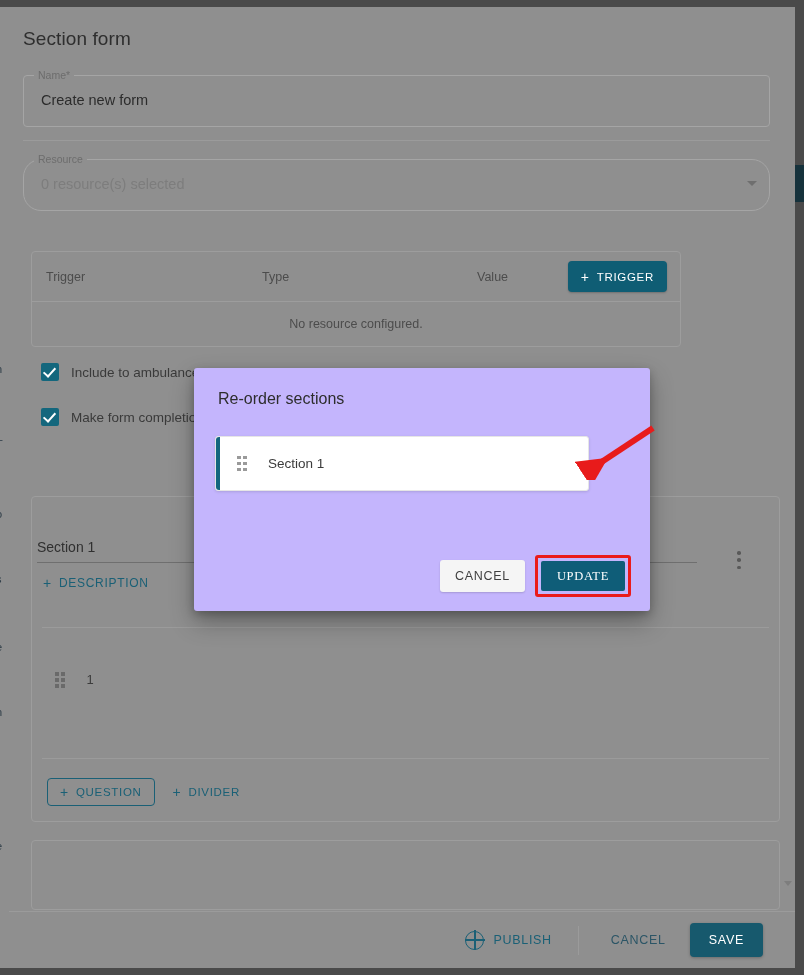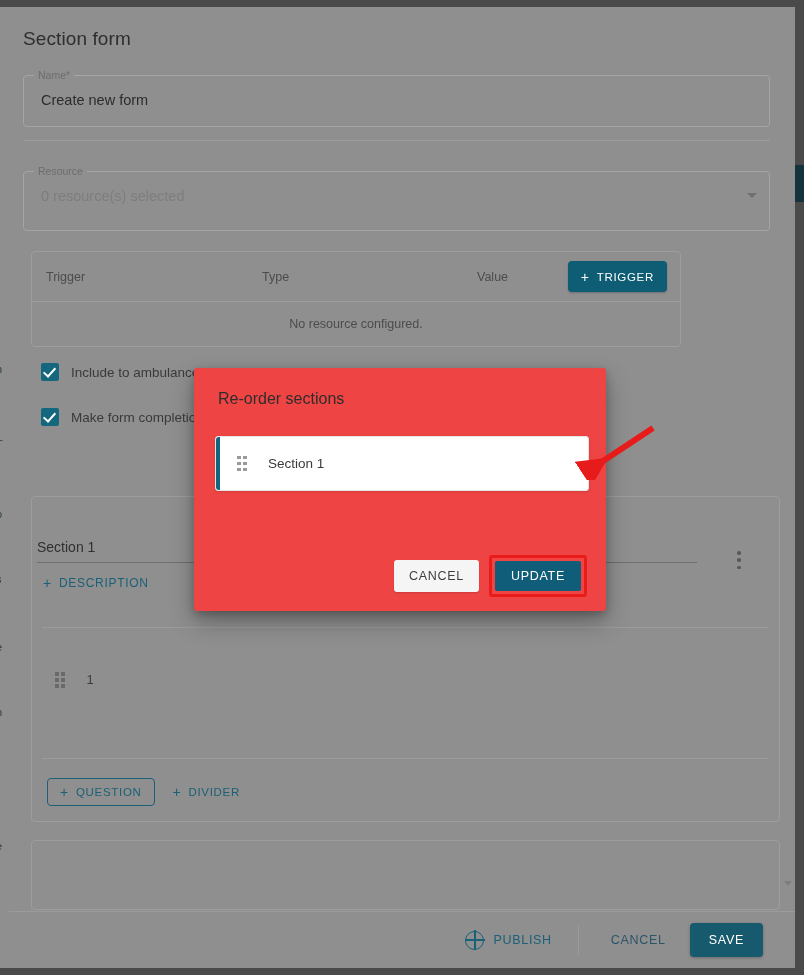--- a/index.html
+++ b/index.html
@@ -90,21 +90,21 @@
     color: #6d6d6d;
     line-height: 12px;
   }
   .field .value {
     padding: 16px 14px 15px 17px;
     font-size: 14.5px;
     color: #2c2c2c;
   }
   .field .value.placeholder { color: #7d7d7d; }
   #field-name { top: 68px; height: 52px; }
-  #field-resource { top: 164px; height: 60px; }
+  #field-resource { top: 152px; height: 52px; border-radius: 18px; }
 
   .select-caret {
     position: absolute;
     right: 12px; top: 21px;
     width: 0; height: 0;
     border-left: 5px solid transparent;
     border-right: 5px solid transparent;
     border-top: 5px solid #6f6f6f;
   }
 
@@ -382,22 +382,22 @@
   .scrim {
     position: absolute;
     left: 0; top: 0; width: 804px; height: 975px;
     background: rgba(0,0,0,0.0);
     z-index: 10;
     pointer-events: none;
   }
   .modal {
     position: absolute;
     left: 194px; top: 368px;
-    width: 412px; height: 243px;
-    background: #ef4444;
+    width: 456px; height: 243px;
+    background: #c4b5fd;
     border-radius: 3px;
     box-shadow: 0 11px 24px rgba(0,0,0,.30), 0 3px 8px rgba(0,0,0,.22);
     z-index: 12;
   }
   .modal-title {
     position: absolute;
     left: 24px; top: 22px;
     font-size: 16px;
     color: #2d2d2d;
   }
@@ -461,21 +461,21 @@
   .btn-update {
     display: block;
     height: 30px;
     padding: 0 16px;
     border: none;
     border-radius: 2px;
     background: #0f5d78;
     color: #ffffff;
     font-size: 12.5px;
     letter-spacing: .7px;
-    font-family: Liberation Sans, sans-serif;
+    font-family: Liberation Serif, serif;
     cursor: pointer;
   }
 
   
   .annot-arrow {
     position: absolute;
     left: 575px; top: 420px;
     width: 90px; height: 60px;
     z-index: 20;
     pointer-events: none;

